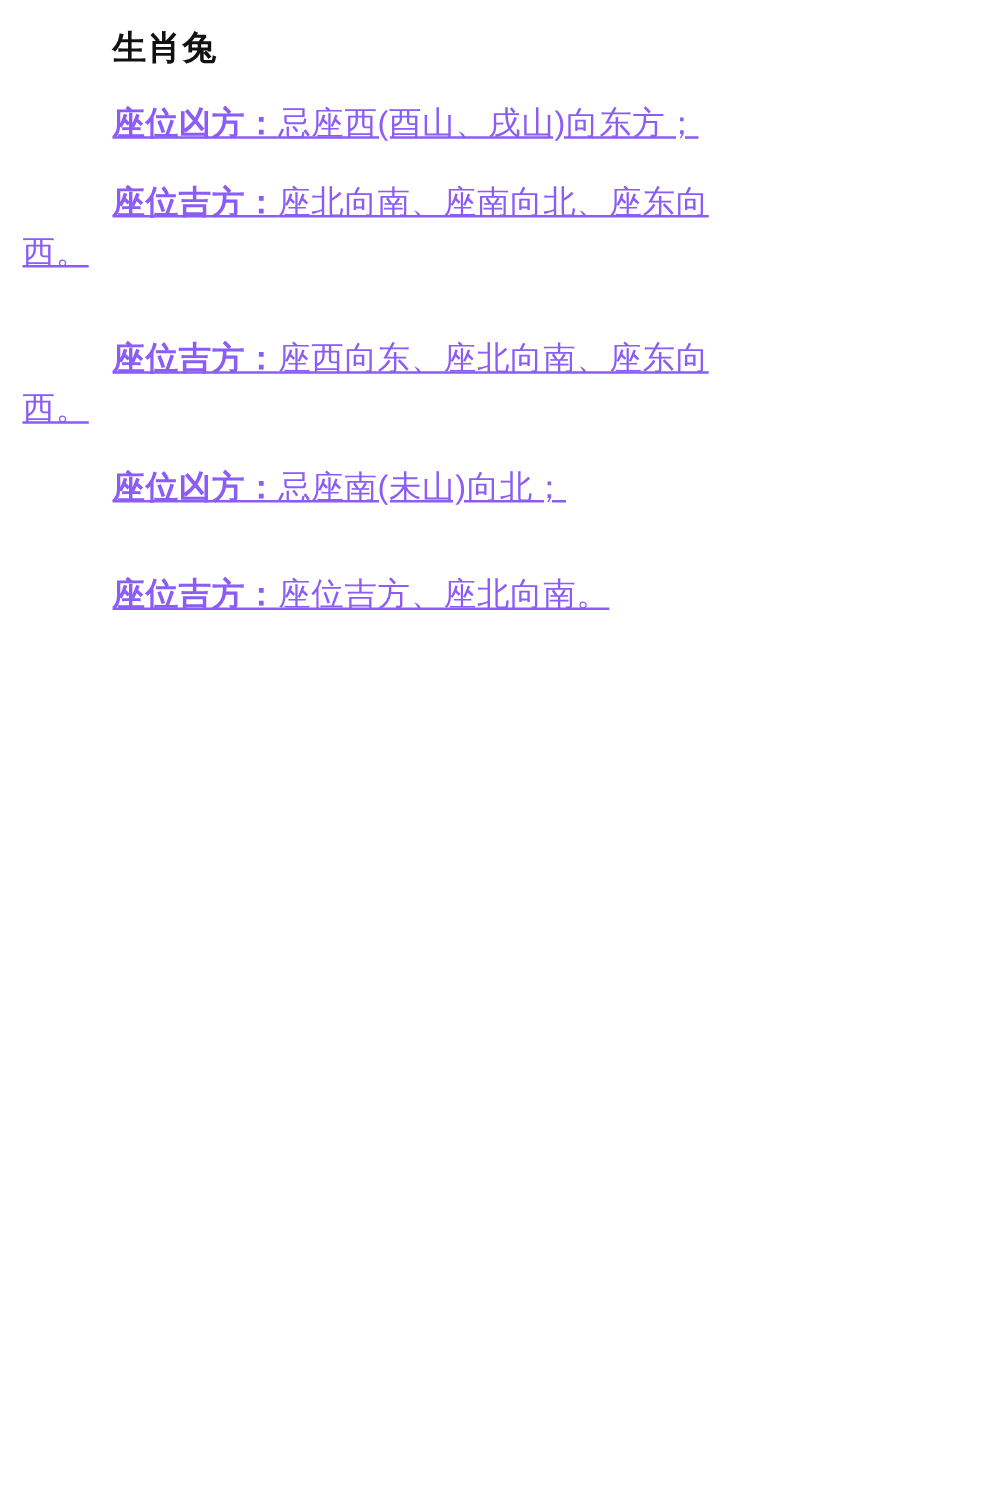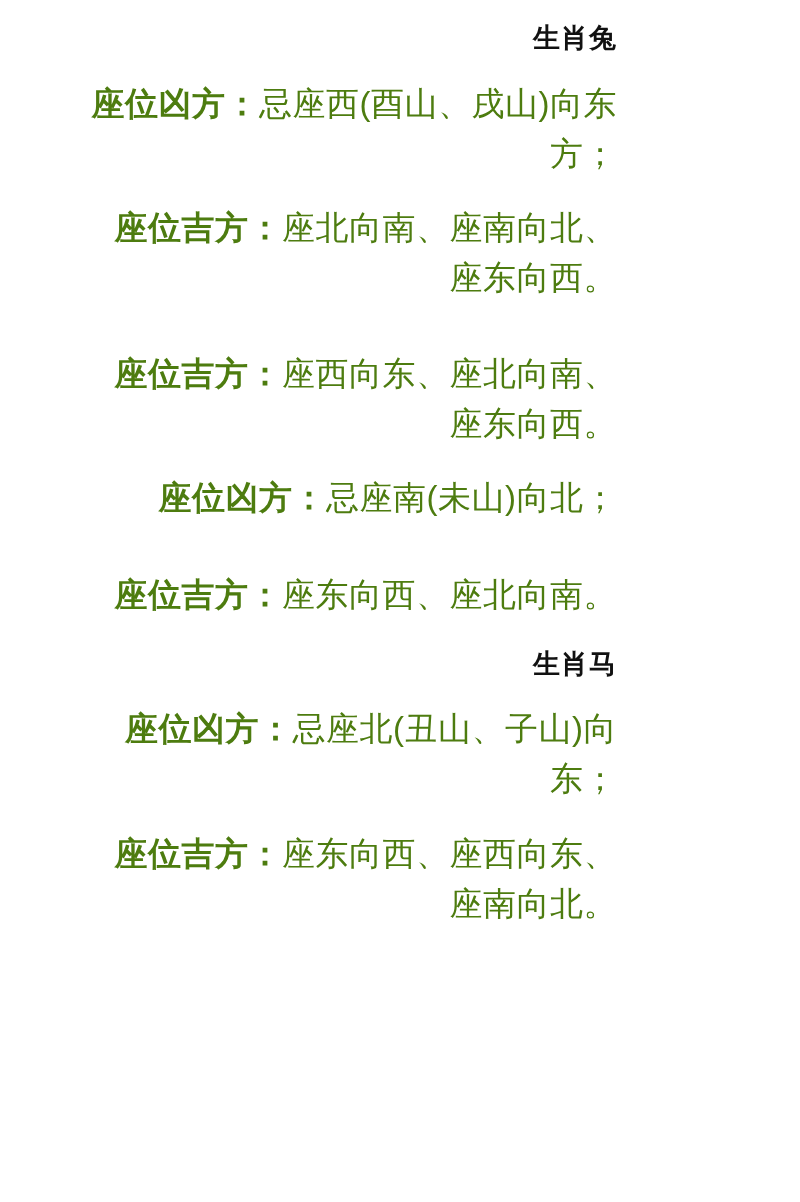--- a/index.html
+++ b/index.html
@@ -12,41 +12,41 @@
     min-height: 1202px;
     font-family: "Liberation Sans", "DejaVu Sans", sans-serif;
     color: #1a1a1a;
   }
   .page {
     width: 672px;
     min-height: 1202px;
     box-sizing: border-box;
     padding: 18px 55px 18px 18px;
     background: #ffffff;
-    text-align: right;
   }
   .zodiac-block {
     margin: 0 0 12px 0;
   }
   .zodiac-title {
     font-size: 27px;
     line-height: 1.5;
     font-weight: 700;
     margin: 0 0 20px 0;
     padding-left: 72px;
     letter-spacing: 1px;
     color: #111111;
   }
   .zodiac-line {
-    font-size: 33px;
+    font-size: 26px;
     line-height: 1.52;
     margin: 0 0 24px 0;
     text-indent: 72px;
     letter-spacing: 0.5px;
-    color: #4d7c0f;
+    color: #8b5cf6;
+    text-decoration: underline;
   }
   .zodiac-line .lbl {
     font-weight: 700;
   }
   .zodiac-line .val {
     font-weight: 400;
   }
   .block-gap {
     height: 22px;
   }
@@ -74,27 +74,18 @@
     </p>
     <p class="zodiac-line">
       <span class="lbl">座位凶方：</span><span class="val">忌座南(未山)向北；</span>
     </p>
   </div>
 
   <div class="block-gap"></div>
 
   <div class="zodiac-block">
     <p class="zodiac-line">
-      <span class="lbl">座位吉方：</span><span class="val">座东向西、座北向南。</span>
+      <span class="lbl">座位吉方：</span><span class="val">座位吉方、座北向南。</span>
     </p>
   </div>
 
-  <div class="zodiac-block">
-    <div class="zodiac-title">生肖马</div>
-    <p class="zodiac-line">
-      <span class="lbl">座位凶方：</span><span class="val">忌座北(丑山、子山)向东；</span>
-    </p>
-    <p class="zodiac-line">
-      <span class="lbl">座位吉方：</span><span class="val">座东向西、座西向东、座南向北。</span>
-    </p>
-  </div>
 
 </div>
 
 </body></html>

